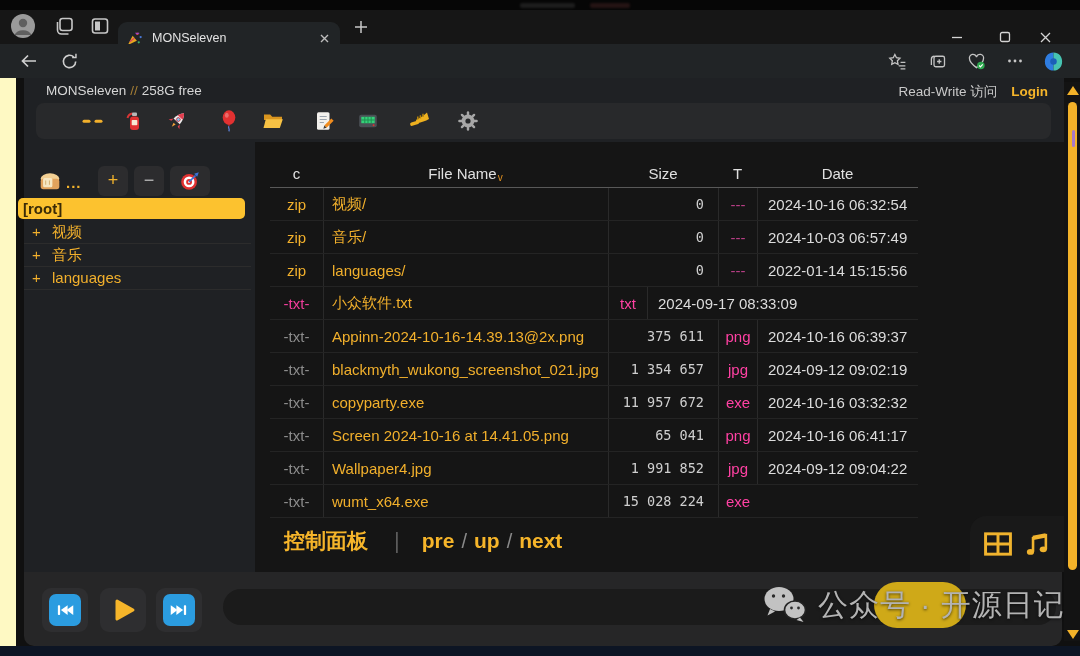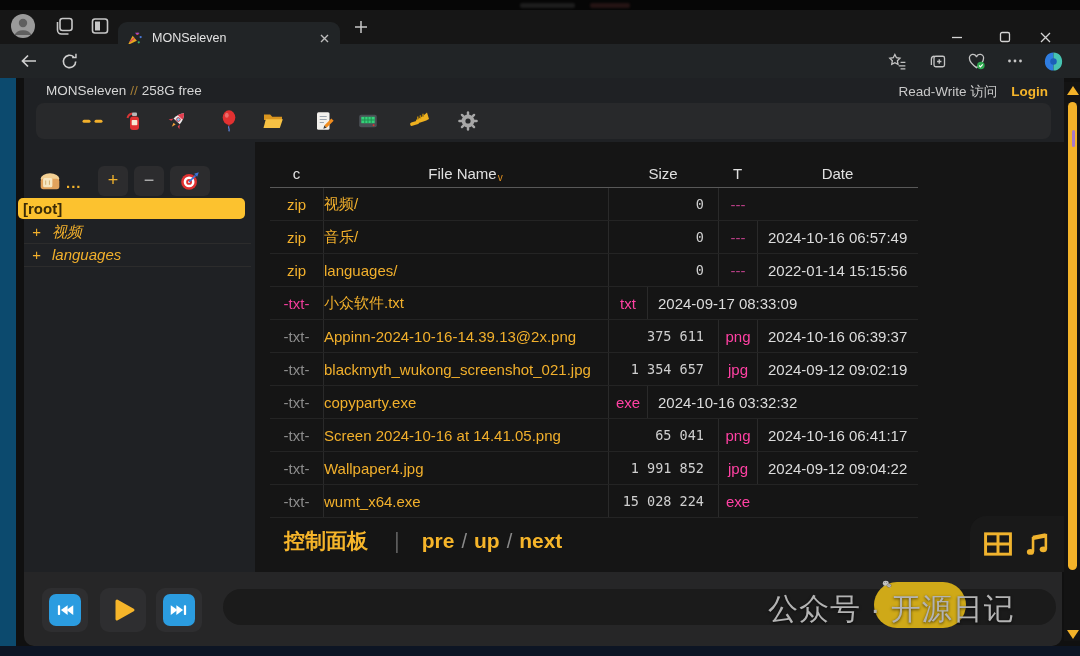--- a/index.html
+++ b/index.html
@@ -1,16 +1,16 @@
 <!DOCTYPE html>
 <html style="--accent: #f6b52a; --selection: #fcc22f; --magenta: #ff41a3; --magenta_dim: #b63e84; --blue_button: #2b9ce0; --scrollbar: #f3b229;"><head>
 <meta charset="utf-8">
 <style>
   html,body{margin:0;padding:0;background:#000;}
-  #app{position:relative;width:1080px;height:656px;background:#0c4a6e;overflow:hidden;
+  #app{position:relative;width:1080px;height:656px;background:#fef9c3;overflow:hidden;
        font-family:"Liberation Sans","DejaVu Sans",sans-serif;}
   .abs{position:absolute;}
   .flexc{display:flex;align-items:center;justify-content:center;}
   svg{display:block;}
 
   
   #top-strip{left:0;top:0;width:1080px;height:10px;background:#060606;}
   .smudge{top:3px;height:5px;border-radius:2px;opacity:.45;filter:blur(1px);}
   #titlebar{left:0;top:10px;width:1080px;height:34px;background:#161616;}
   #tab{left:118px;top:12px;width:222px;height:32px;background:#212426;border-radius:9px 9px 0 0;
@@ -39,31 +39,31 @@
   #toolbar{left:20px;top:25px;width:1015px;height:36px;background:#28292b;border-radius:8px;}
   .tool-ic{position:absolute;top:6px;width:24px;height:24px;}
 
   
   .tree-btn{position:absolute;top:88px;height:30px;background:#2c2c2e;border-radius:6px;
             color:#f2b32c;font-size:18px;line-height:28px;text-align:center;}
   #tree-dots{color:#f2b32c;font-weight:bold;font-size:15px;letter-spacing:1px;}
   #tree-selected{left:2px;top:120px;width:227px;height:21px;background:#fcc22f;border-radius:5px;
             color:#3a2b07;font-size:15px;font-weight:bold;line-height:21px;padding-left:5px;box-sizing:border-box;}
   .tree-item{position:absolute;left:2px;width:227px;height:22px;line-height:22px;font-size:15px;
-            color:#f2b02c;border-bottom:1px solid #2c2c2c;font-style:italic;}
+            color:#f2b02c;border-bottom:1px solid #2c2c2c;}
   .tree-item .pfx{display:inline-block;width:20px;padding-left:8px;}
 
   
   #filetable{left:254px;top:82px;width:648px;}
   .thead{display:flex;height:27px;align-items:center;border-bottom:1px solid #585858;
          color:#e0e0e0;font-size:15px;}
   .trow{display:flex;height:32px;align-items:center;border-bottom:1px solid #242424;font-size:15px;}
   .cell{box-sizing:border-box;height:100%;display:flex;align-items:center;}
   .col-c{width:53px;justify-content:center;}
-  .col-name{width:285px;}
+  .col-name{width:285px;padding-left:8px;}
   .col-size{width:110px;justify-content:flex-end;padding-right:14px;
             font-family:"DejaVu Sans Mono",monospace;font-size:13.5px;}
   .col-type{width:39px;justify-content:center;}
   .col-date{width:161px;padding-left:10px;}
   .thead .cell{justify-content:center;border:none;padding:0;font-family:"Liberation Sans",sans-serif;font-size:15px;}
   .trow .cell{border-left:1px solid #2a2a2a;}
   .trow .col-c{border-left:none;}
   .sortmark{color:#e08f1f;font-size:10px;margin-left:1px;margin-top:8px;}
   .c-gold{color:#f2b02c;}
   .c-grey{color:#8c8c8c;}
@@ -83,21 +83,21 @@
 
   
   #corner-panel{left:954px;top:438px;width:94px;height:56px;background:#191919;border-radius:16px 0 0 0;
                 display:flex;align-items:center;justify-content:center;gap:10px;}
 
   
   .media-slot{position:absolute;top:510px;width:46px;height:44px;background:#2e2e30;border-radius:9px;}
   .blue-btn{width:32px;height:32px;border-radius:7px;background:#2b9ce0;}
   #seekbar{left:207px;top:511px;width:833px;height:36px;background:#1b1b1b;border-radius:18px;}
   #gold-blob{left:858px;top:504px;width:92px;height:46px;border-radius:23px;background:#cfa918;}
-  #watermark{left:744px;top:502px;height:50px;display:flex;align-items:center;flex-direction:column;}
+  #watermark{left:744px;top:502px;height:50px;display:flex;align-items:center;}
   #watermark-text{color:#b3b3b3;font-size:30px;letter-spacing:1px;margin-left:8px;
                   text-shadow:0 1px 3px rgba(0,0,0,.65);white-space:nowrap;}
 
   
   #scrollbar{left:1048px;top:4px;width:18px;height:559px;background:#131313;}
   #sb-up{left:3px;top:4px;width:0;height:0;border-left:6px solid transparent;border-right:6px solid transparent;
          border-bottom:9px solid #f3b229;}
   #sb-thumb{left:4px;top:20px;width:9px;height:468px;border-radius:5px;background:#f3b229;}
   #sb-down{left:3px;top:548px;width:0;height:0;border-left:6px solid transparent;border-right:6px solid transparent;
          border-top:9px solid #f3b229;}
@@ -348,47 +348,49 @@
         <circle cx="11" cy="13" r="3.2" fill="#e03131"></circle>
         <circle cx="11" cy="13" r="1.1" fill="#ffffff"></circle>
         <path d="M11 13 L18 6" stroke="#3b72d8" stroke-width="1.7"></path>
         <path d="M16.6 4.2 l5 -1.8 -1.8 5 z" fill="#3b72d8"></path>
       </svg>
     </span>
 
     <div class="abs" id="tree-selected">[root]</div>
     <div class="abs" id="tree-items" style="left:8px;top:143px;width:231px;">
         <div class="tree-item" style="position: relative; left: 0px;"><span class="pfx">+</span><span>视频</span></div>
+        <div class="tree-item" style="position: relative; left: 0px;"><span class="pfx">+</span><span>音乐</span></div>
         <div class="tree-item" style="position: relative; left: 0px;"><span class="pfx">+</span><span>languages</span></div>
       </div>
 
     <div class="abs" id="filetable">
       <div class="thead">
         <span class="cell col-c">c</span>
         <span class="cell col-name" style="justify-content:center;">
             <span>File Name</span>
             <span class="sortmark">v</span>
           </span>
         <span class="cell col-size" style="justify-content:center;padding:0;font-family:'Liberation Sans',sans-serif;font-size:15px;">Size</span>
         <span class="cell col-type">T</span>
         <span class="cell col-date" style="justify-content:center;padding:0;">Date</span>
       </div>
       <div id="file-rows">
           <div class="trow">
             <span class="cell col-c c-gold">zip</span>
             <span class="cell col-name name-link">视频/</span>
             <span class="cell col-size size-txt">0</span>
             <span class="cell col-type type-dim">---</span>
+            <span class="cell col-date date-txt">2024-10-16 06:32:54</span>
           </div>
           <div class="trow">
             <span class="cell col-c c-gold">zip</span>
             <span class="cell col-name name-link">音乐/</span>
             <span class="cell col-size size-txt">0</span>
             <span class="cell col-type type-dim">---</span>
-            <span class="cell col-date date-txt">2024-10-16 06:57:49</span>
+            <span class="cell col-date date-txt">2024-10-03 06:57:49</span>
           </div>
           <div class="trow">
             <span class="cell col-c c-gold">zip</span>
             <span class="cell col-name name-link">languages/</span>
             <span class="cell col-size size-txt">0</span>
             <span class="cell col-type type-dim">---</span>
             <span class="cell col-date date-txt">2022-01-14 15:15:56</span>
           </div>
           <div class="trow">
             <span class="cell col-c c-pink">-txt-</span>
@@ -406,20 +408,21 @@
           <div class="trow">
             <span class="cell col-c c-grey">-txt-</span>
             <span class="cell col-name name-link">blackmyth_wukong_screenshot_021.jpg</span>
             <span class="cell col-size size-txt">1 354 657</span>
             <span class="cell col-type type-bright">jpg</span>
             <span class="cell col-date date-txt">2024-09-12 09:02:19</span>
           </div>
           <div class="trow">
             <span class="cell col-c c-grey">-txt-</span>
             <span class="cell col-name name-link">copyparty.exe</span>
+            <span class="cell col-size size-txt">11 957 672</span>
             <span class="cell col-type type-bright">exe</span>
             <span class="cell col-date date-txt">2024-10-16 03:32:32</span>
           </div>
           <div class="trow">
             <span class="cell col-c c-grey">-txt-</span>
             <span class="cell col-name name-link">Screen 2024-10-16 at 14.41.05.png</span>
             <span class="cell col-size size-txt">65 041</span>
             <span class="cell col-type type-bright">png</span>
             <span class="cell col-date date-txt">2024-10-16 06:41:17</span>
           </div>

